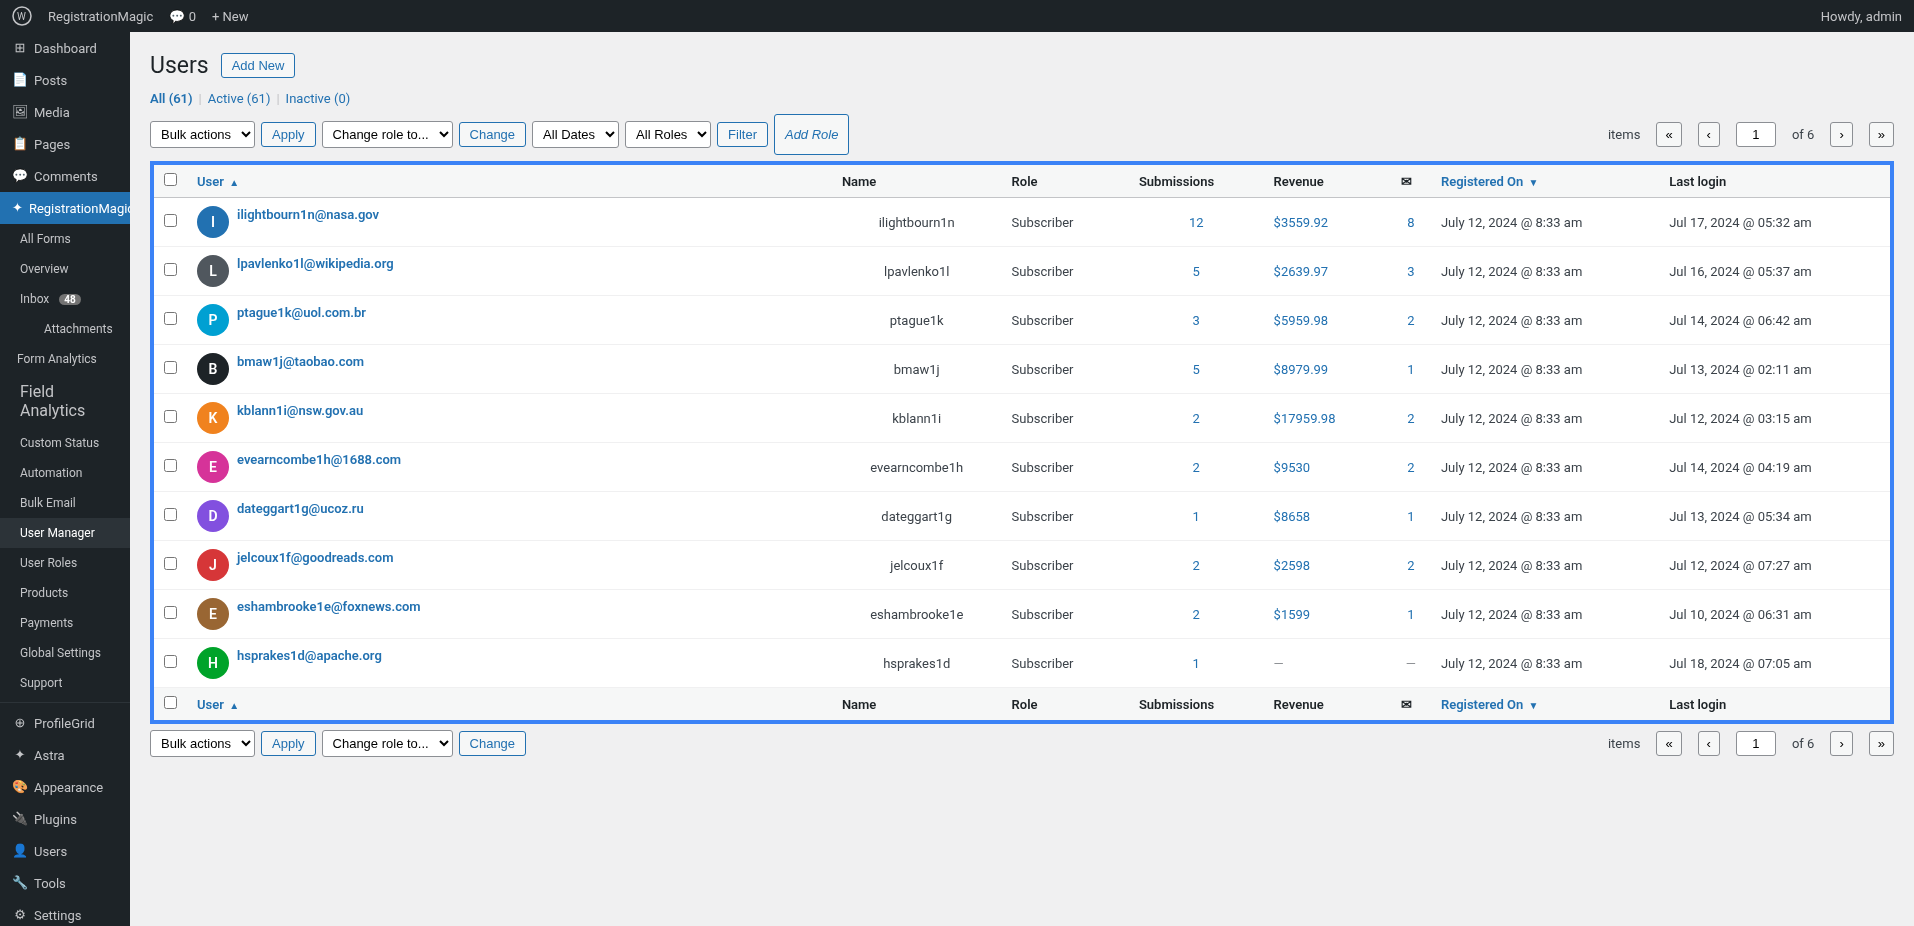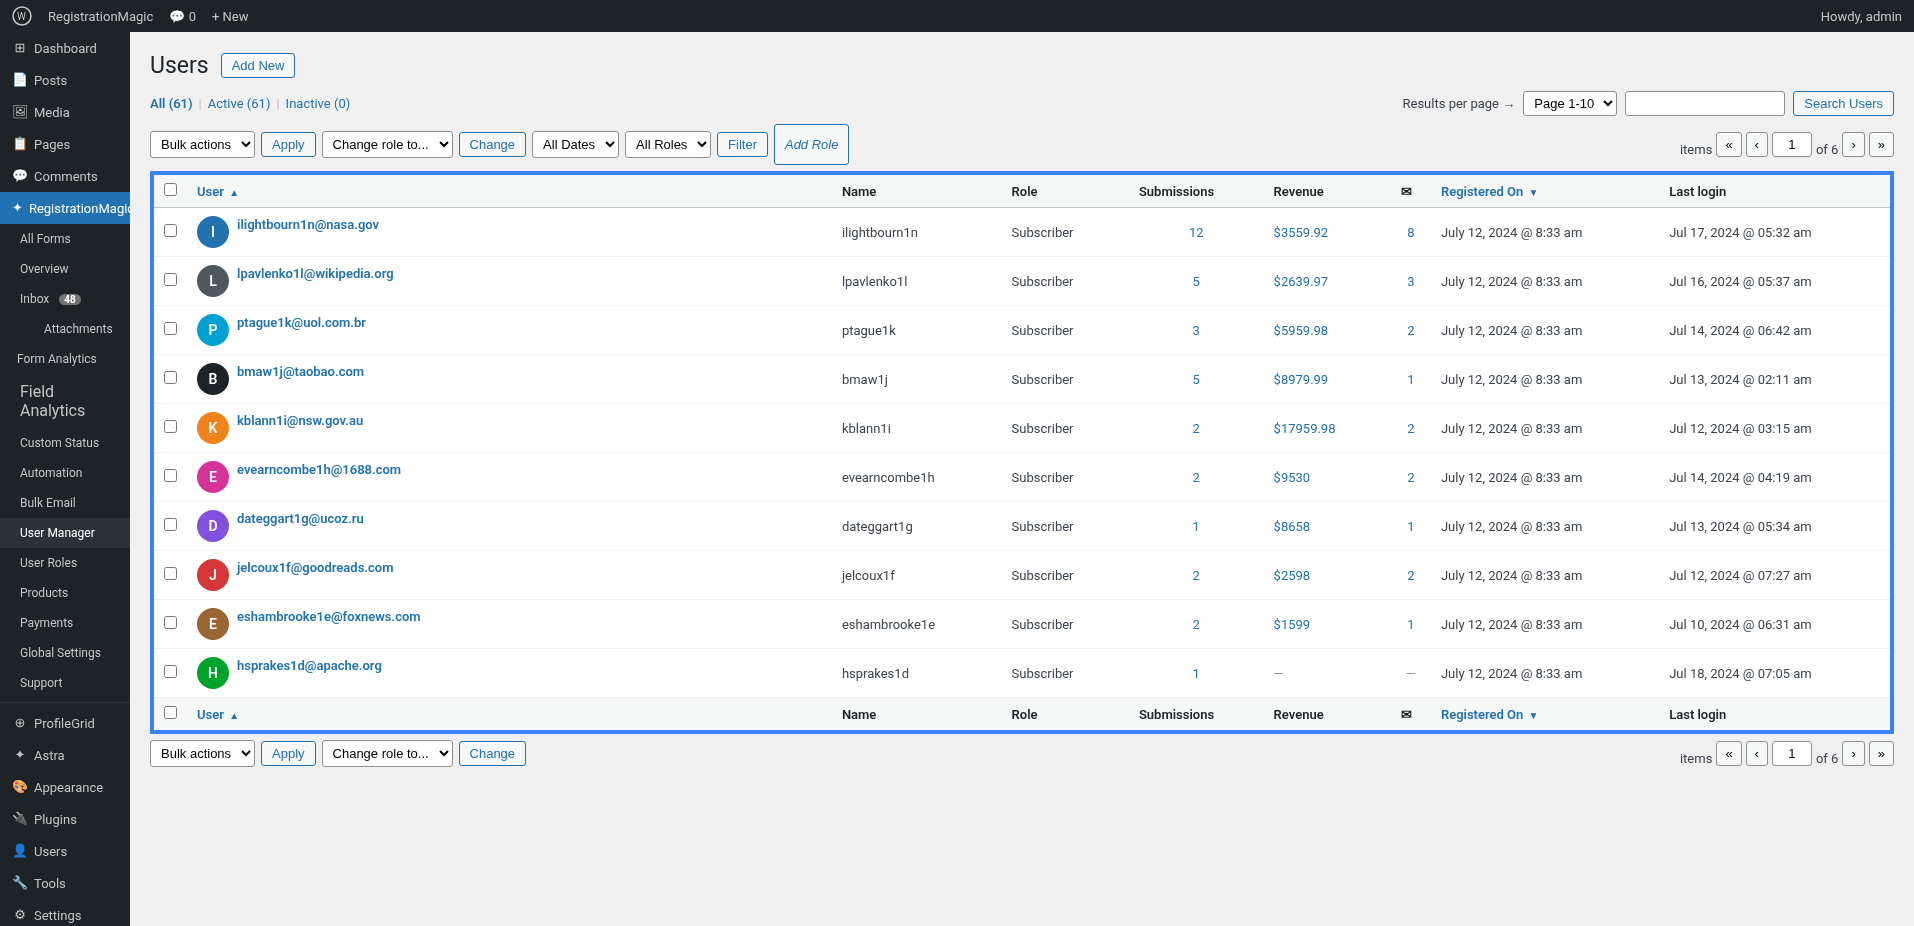--- a/index.html
+++ b/index.html
@@ -145,22 +145,22 @@
       color: #2271b1;
       padding: 12px 10px;
       border-radius: 3px;
       cursor: pointer;
       font-size: 13px;
       font-style: italic;
     }
     .toolbar-right {
       margin-left: auto;
       display: flex;
-      align-items: flex-end;
-      gap: 4px;
+      align-items: center;
+      gap: 16px;
       font-size: 13px;
     }
     .pager-btn {
       background: #f6f7f7;
       border: 1px solid #8c8f94;
       padding: 4px 8px;
       cursor: pointer;
       border-radius: 3px;
       font-size: 13px;
     }
@@ -248,21 +248,21 @@
     .av-green { background: #00a32a; }
     .av-orange { background: #f0821e; }
     .av-purple { background: #8250df; }
     .av-red { background: #d63638; }
     .av-brown { background: #996633; }
     .av-gray { background: #50575e; }
     .av-pink { background: #d63399; }
     .av-dark { background: #1d2327; }
 
     .checkbox-col { width: 30px; }
-    .name-col { min-width: 120px; }
+    .name-col { min-width: 120px; text-align: center; }
     .role-col { min-width: 90px; }
     .sub-col { min-width: 80px; text-align: center; }
     .rev-col { min-width: 90px; }
     .email-col { width: 40px; text-align: center; }
     .reg-col { min-width: 160px; }
     .last-col { min-width: 150px; }
 
     .filter-active { font-weight: 600; }
   </style>
 </head>
@@ -396,30 +396,20 @@
       <button class="add-new-btn">Add New</button>
     </div>
 
     <div class="top-controls">
       <div class="filter-links">
         <a href="#" class="filter-active">All (61)</a>
         <span class="separator">|</span>
         <a href="#">Active (61)</a>
         <span class="separator">|</span>
         <a href="#">Inactive (0)</a>
-      </div>
-      <div class="top-right">
-        <span>Results per page →</span>
-        <select class="page-select">
-          <option>Page 1-10</option>
-          <option>Page 1-20</option>
-          <option>Page 1-50</option>
-        </select>
-        <input class="search-users-input" type="text" placeholder="" style="">
-        <button class="search-users-btn">Search Users</button>
       </div>
     </div>
 
     <div class="toolbar">
       <select class="toolbar-select">
         <option>Bulk actions</option>
       </select>
       <button class="toolbar-btn">Apply</button>
       <select class="toolbar-select">
         <option>Change role to...</option>

